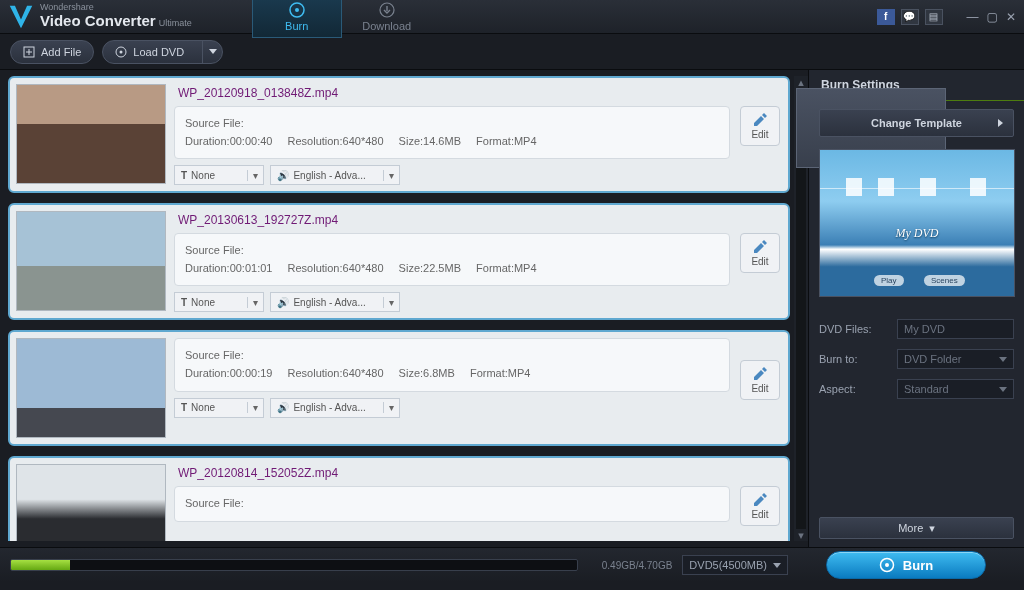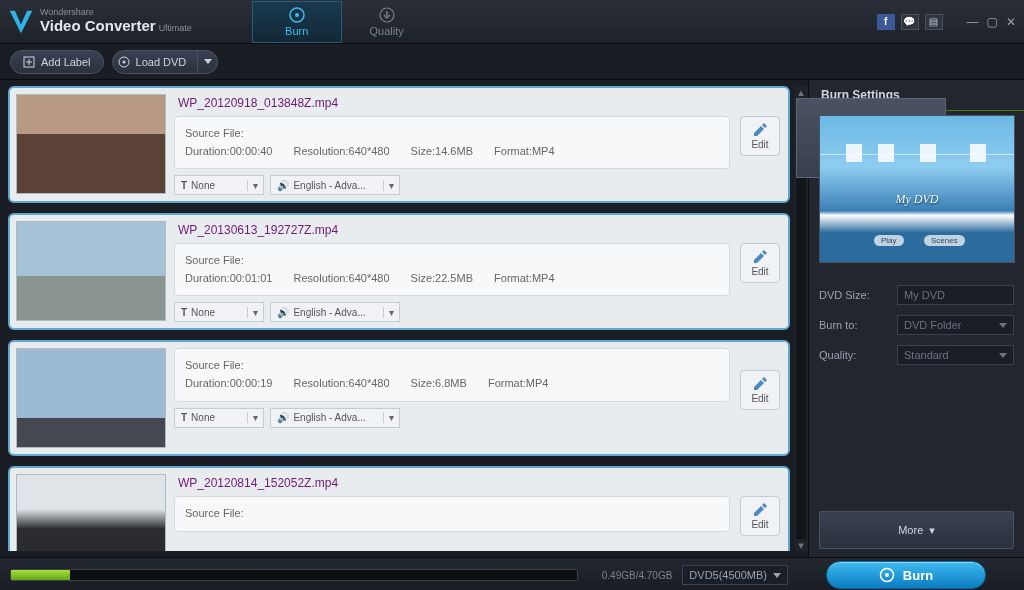--- a/index.html
+++ b/index.html
@@ -1,37 +1,37 @@
 <!DOCTYPE html>
 <html><head>
 <meta charset="utf-8">
 <style>
 * { margin: 0; padding: 0; box-sizing: border-box; font-family: Arial, sans-serif; }
 body { width: 1024px; height: 590px; background: #1a1d23; color: #a0a8b5; font-size: 11px; overflow: hidden; }
 
-.titlebar { height: 44px; background: linear-gradient(#2a2f38, #1e2229); display: flex; align-items: center; padding: 0 8px; border-bottom: 1px solid #0a0c0f; }
+.titlebar { height: 34px; background: linear-gradient(#2a2f38, #1e2229); display: flex; align-items: center; padding: 0 8px; border-bottom: 1px solid #0a0c0f; }
 .logo-v { width: 26px; height: 26px; margin-right: 6px; }
 .brand { flex: 0 0 auto; line-height: 1.1; }
 .brand .top { font-size: 9px; color: #8a919c; }
 .brand .name { font-size: 15px; color: #e4e8ee; font-weight: bold; }
 .brand .ult { font-size: 9px; color: #8a919c; }
 .tabs { display: flex; margin-left: 60px; height: 42px; }
 .tab { width: 90px; display: flex; flex-direction: column; align-items: center; justify-content: center; color: #7a828f; cursor: pointer; border: 1px solid transparent; }
 .tab.active { background: linear-gradient(#1a3a4f, #122836); border: 1px solid #2a5a78; color: #3fbcf1; }
 .tab-icon { width: 16px; height: 16px; margin-bottom: 2px; display:flex; align-items:center; justify-content:center; }
 .spacer { flex: 1; }
 .title-icons { display: flex; gap: 6px; }
 .title-ico { width: 18px; height: 16px; background: #303640; border: 1px solid #4a5260; display: flex; align-items: center; justify-content: center; cursor: pointer; color: #b8c0cc; font-size: 10px; }
 .win-ctrl { display: flex; gap: 8px; margin-left: 24px; color: #9aa2b0; }
 .win-ctrl span { cursor: pointer; font-size: 12px; }
 
 .toolbar { height: 36px; display: flex; align-items: center; padding: 0 10px; gap: 8px; border-bottom: 1px solid #0a0c0f; }
 .btn { background: linear-gradient(#3a4150, #2b313d); border: 1px solid #4a5262; border-radius: 12px; height: 24px; padding: 0 12px; display: flex; align-items: center; gap: 6px; color: #cfd5df; cursor: pointer; font-size: 11px; }
 .btn.split { padding: 0; }
-.btn.split .main { padding: 0 5px; display: flex; align-items: center; gap: 6px; height: 100%; }
+.btn.split .main { padding: 0 12px; display: flex; align-items: center; gap: 6px; height: 100%; }
 .btn.split .caret { border-left: 1px solid #4a5262; width: 20px; display: flex; align-items: center; justify-content: center; height: 100%; }
 
 .workspace { display: flex; height: 477px; }
 .list-area { flex: 1; padding: 6px 0 6px 8px; display: flex; }
 .scroll-list { flex: 1; overflow-y: auto; padding-right: 4px; }
 .scrollbar { width: 14px; background: #1e2229; position: relative; }
 .scrollbar .track { position: absolute; top: 12px; bottom: 12px; left: 2px; right: 2px; background: #131619; }
 .scrollbar .thumb { position: absolute; top: 12px; left: 2px; right: 2px; height: 80px; background: linear-gradient(#4a5262,#383f4c); border: 1px solid #5c6576; }
 .scrollbar .arrow { position: absolute; left: 2px; right: 2px; height: 12px; display:flex; align-items:center; justify-content:center; color:#6b7380; }
 .scrollbar .arrow.up { top: 0; }
@@ -39,48 +39,48 @@
 
 .item { background: #e8ecef; border: 2px solid #5fa8d0; border-radius: 6px; margin-bottom: 10px; padding: 6px; display: flex; gap: 8px; color: #555; }
 .thumb { width: 150px; height: 100px; background: linear-gradient(135deg,#8ab5d4,#d0dde6); border: 1px solid #b0b8c0; position:relative; overflow:hidden; }
 .thumb.t0 { background: linear-gradient(#b89a84 40%, #5a4236 40%); }
 .thumb.t1 { background: linear-gradient(#a6c2d6 55%, #8a9490 55%); }
 .thumb.t2 { background: linear-gradient(#9dbad5 70%, #454850 70%); }
 .thumb.t3 { background: linear-gradient(#dfe4e8 35%, #2a2c30 55%); }
 .item-body { flex: 1; display:flex; flex-direction:column; }
 .filename { font-size: 12px; color: #701a75; padding: 2px 4px 6px; }
 .info-box { background: #f6f8fa; border: 1px solid #d4dae0; border-radius: 4px; padding: 8px 10px; font-size: 11px; color: #666; line-height: 1.6; }
-.info-box .row2 span { margin-right: 18px; }
+.info-box .row2 span { margin-right: 12px; }
 .dropdowns { display: flex; gap: 6px; margin-top: 6px; }
 .dd { background: #f0f2f5; border: 1px solid #c4ccd5; height: 20px; display: flex; align-items: center; font-size: 10px; color: #555; cursor: pointer; }
 .dd .dd-main { padding: 0 6px; display: flex; align-items: center; gap: 4px; flex:1; }
 .dd .dd-caret { border-left: 1px solid #c4ccd5; width: 16px; text-align: center; color:#666; }
 .dd.sub { width: 90px; }
 .dd.aud { width: 130px; }
 .edit-box { width: 44px; display:flex; align-items:flex-start; justify-content:center; padding-top: 22px; }
 .edit-btn { background: #f0f2f5; border: 1px solid #c4ccd5; border-radius: 4px; width: 40px; height: 40px; display: flex; flex-direction: column; align-items: center; justify-content: center; gap: 2px; cursor: pointer; color: #555; font-size: 10px; }
 .edit-btn svg { width: 16px; height: 14px; }
 
 .side { width: 216px; background: #22262f; border-left: 1px solid #0a0c0f; display: flex; flex-direction: column; }
 .side-title { font-weight: bold; color: #cfd5df; padding: 8px 12px; font-size: 12px; border-bottom: 1px solid #4d7c0f; }
 .tmpl-btn { margin: 8px 10px; background: linear-gradient(#3a4150,#2b313d); border: 1px solid #4a5262; border-radius: 2px; height: 28px; display: flex; align-items: center; justify-content: center; gap: 8px; color: #cfd5df; cursor: pointer; font-size: 11px; font-weight: bold; position: relative; }
 .tmpl-btn .arr { position:absolute; right:10px; }
 .preview { margin: 4px 10px; width: 196px; height: 148px; border: 1px solid #4a5262; background: linear-gradient(#6bb8e4 0%, #8ecdf0 35%, #3b7fb5 65%, #ffffff 68%, #2c6b9e 80%); position: relative; overflow:hidden; }
 .preview .title { position:absolute; top:52%; left:0; right:0; text-align:center; font-style:italic; color:#fff; font-size:12px; font-family: cursive; text-shadow: 0 1px 2px #003050; }
-.preview .pbtn { position:absolute; bottom:16px; font-size:8px; background:rgba(255,255,255,0.7); border-radius:8px; padding:1px 7px; color:#2a4560; }
+.preview .pbtn { position:absolute; bottom:10px; font-size:8px; background:rgba(255,255,255,0.7); border-radius:8px; padding:1px 7px; color:#2a4560; }
 .preview .pbtn.play { left: 54px; }
 .preview .pbtn.scenes { left: 104px; }
 .preview .hangline { position:absolute; top:38px; left:0; right:0; height:1px; background:rgba(255,255,255,0.6); }
 .preview .hang { position:absolute; top:28px; width:16px; height:18px; background:rgba(255,255,255,0.85); }
 .fields { padding: 18px 10px 8px; display: flex; flex-direction: column; gap: 10px; }
 .field { display: flex; align-items: center; gap: 6px; font-size: 11px; color:#9aa2b0; }
 .field .lab { width: 72px; }
 .field .inp, .field .sel { flex: 1; background: #1a1e26; border: 1px solid #3a4150; height: 20px; padding: 0 6px; color: #6b7380; display:flex; align-items:center; justify-content:space-between; cursor:pointer; }
 .field .inp { cursor: text; }
-.more-btn { margin: auto 10px 8px; background: linear-gradient(#3a4150,#2b313d); border: 1px solid #4a5262; border-radius: 2px; height: 38px; display: flex; align-items: center; justify-content: center; gap: 6px; color: #cfd5df; cursor: pointer; font-size: 11px; }
+.more-btn { margin: auto 10px 8px; background: linear-gradient(#3a4150,#2b313d); border: 1px solid #4a5262; border-radius: 2px; height: 22px; display: flex; align-items: center; justify-content: center; gap: 6px; color: #cfd5df; cursor: pointer; font-size: 11px; }
 
 .footer { height: 35px; background: linear-gradient(#23272f,#1a1d23); border-top: 1px solid #0a0c0f; display: flex; align-items: center; padding: 0 10px; gap: 10px; }
 .progress-wrap { flex: 1; display: flex; align-items: center; gap: 24px; }
 .progress { flex: 1; height: 12px; background: #0d0f13; border: 1px solid #383f4c; border-radius: 2px; position: relative; overflow:hidden; }
 .progress .fill { height: 100%; width: 10.4%; background: linear-gradient(#a6e042,#65a812); }
 .progress-text { font-size: 10px; color: #7a828f; }
 .disc-sel { background: #1a1e26; border: 1px solid #3a4150; height: 20px; padding: 0 6px; color: #9aa2b0; display:flex; align-items:center; gap:6px; cursor:pointer; font-size:11px; }
 .burn-btn { width: 160px; height: 28px; background: linear-gradient(#3fbcf1, #0a7bc0); border: 1px solid #0a6aa8; border-radius: 14px; display: flex; align-items: center; justify-content: center; gap: 8px; color: #fff; font-weight: bold; font-size: 13px; cursor: pointer; box-shadow: inset 0 1px 0 rgba(255,255,255,0.4); }
 .caret-down { display:inline-block; width:0; height:0; border-left:4px solid transparent; border-right:4px solid transparent; border-top:5px solid currentColor; }
 .caret-right { display:inline-block; width:0; height:0; border-top:4px solid transparent; border-bottom:4px solid transparent; border-left:5px solid currentColor; }
@@ -106,21 +106,21 @@
         </span>
       <span>Burn</span>
     </div>
     <div class="tab">
       <span class="tab-icon">
           <svg width="16" height="16" viewBox="0 0 16 16">
             <circle cx="8" cy="8" r="7" fill="none" stroke="#7a828f" stroke-width="1.2"></circle>
             <path d="M8 4 L8 9 M5 8 L8 11 L11 8" fill="none" stroke="#7a828f" stroke-width="1.4"></path>
           </svg>
         </span>
-      <span>Quality</span>
+      <span>Download</span>
     </div>
   </div>
   <div class="spacer"></div>
   <div class="title-icons">
     <div class="title-ico" style="background:#3b5998;border-color:#3b5998;color:#fff;font-weight:bold">f</div>
     <div class="title-ico">💬</div>
     <div class="title-ico">▤</div>
   </div>
   <div class="win-ctrl">
     <span>—</span>
@@ -128,21 +128,21 @@
     <span>✕</span>
   </div>
 </div>
 
 <div class="toolbar">
   <div class="btn">
     <svg width="12" height="12" viewBox="0 0 12 12">
         <rect x="1" y="1" width="10" height="10" fill="none" stroke="#cfd5df"></rect>
         <path d="M6 3 L6 9 M3 6 L9 6" stroke="#cfd5df"></path>
       </svg>
-    <span>Add Label</span>
+    <span>Add File</span>
   </div>
   <div class="btn split">
     <div class="main">
       <svg width="12" height="12" viewBox="0 0 12 12">
           <circle cx="6" cy="6" r="5" fill="none" stroke="#cfd5df"></circle>
           <circle cx="6" cy="6" r="1.5" fill="#cfd5df"></circle>
         </svg>
       <span>Load DVD</span>
     </div>
     <div class="caret">
@@ -293,46 +293,50 @@
     <div class="scrollbar">
       <div class="arrow up">▴</div>
       <div class="track"></div>
       <div class="thumb"></div>
       <div class="arrow down">▾</div>
     </div>
   </div>
 
   <div class="side">
     <div class="side-title">Burn Settings</div>
+    <div class="tmpl-btn">
+      <span>Change Template</span>
+      <span class="arr caret-right"></span>
+    </div>
     <div class="preview">
       <div class="hangline"></div>
       <div class="hang" style="left:26px"></div>
         <div class="hang" style="left:58px"></div>
         <div class="hang" style="left:100px"></div>
         <div class="hang" style="left:150px"></div>
       <div class="title">My DVD</div>
       <div class="pbtn play">Play</div>
       <div class="pbtn scenes">Scenes</div>
     </div>
     <div class="fields">
       <div class="field">
-        <span class="lab">DVD Size:</span>
+        <span class="lab">DVD Files:</span>
         <div class="inp">
             <span>My DVD</span>
           </div>
       </div>
       <div class="field">
         <span class="lab">Burn to:</span>
         <div class="sel">
             <span>DVD Folder</span>
             <span class="caret-down"></span>
           </div>
       </div>
       <div class="field">
-        <span class="lab">Quality:</span>
+        <span class="lab">Aspect:</span>
         <div class="sel">
             <span>Standard</span>
             <span class="caret-down"></span>
           </div>
       </div>
     </div>
     <div class="more-btn">
       <span>More</span>
       <span>▾</span>
     </div>

